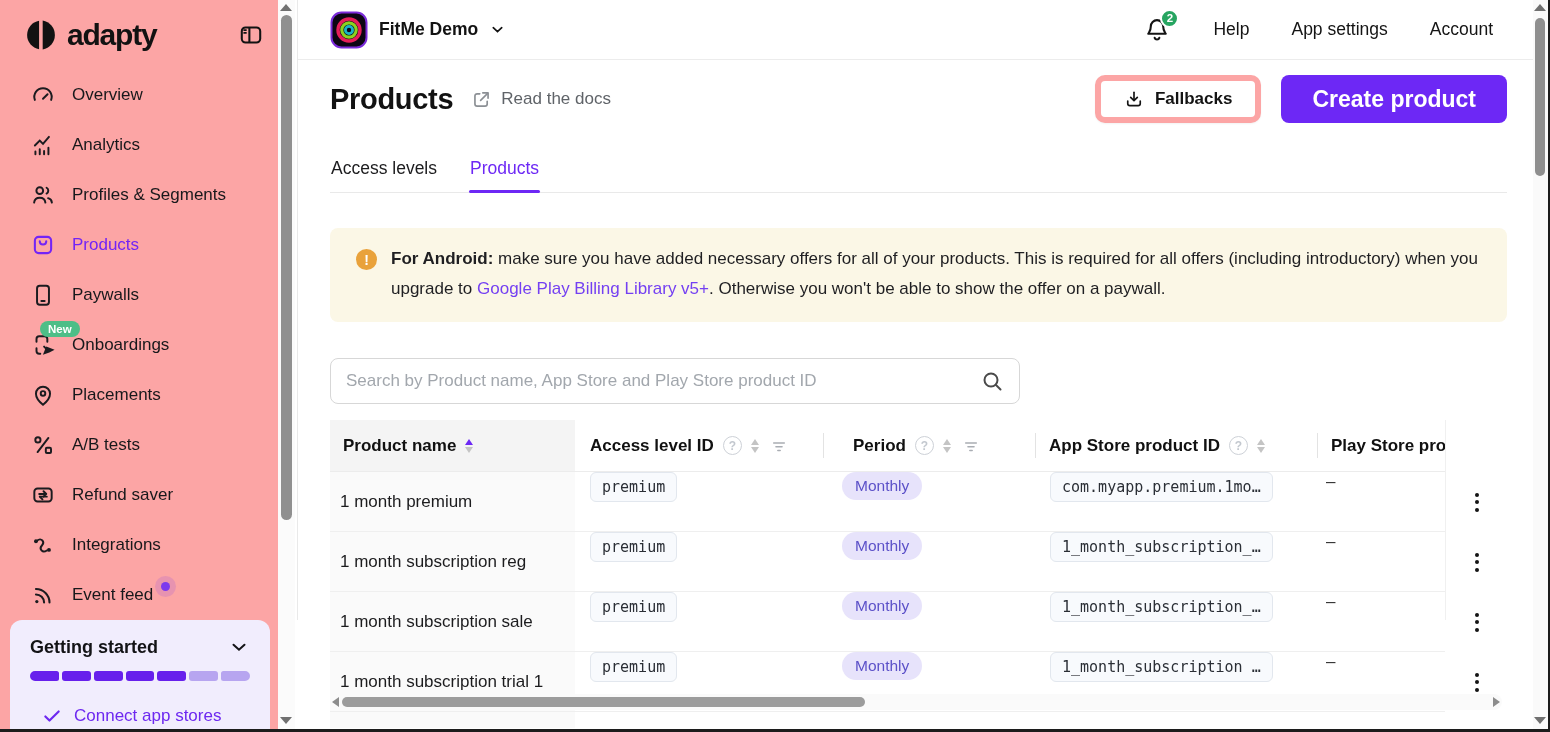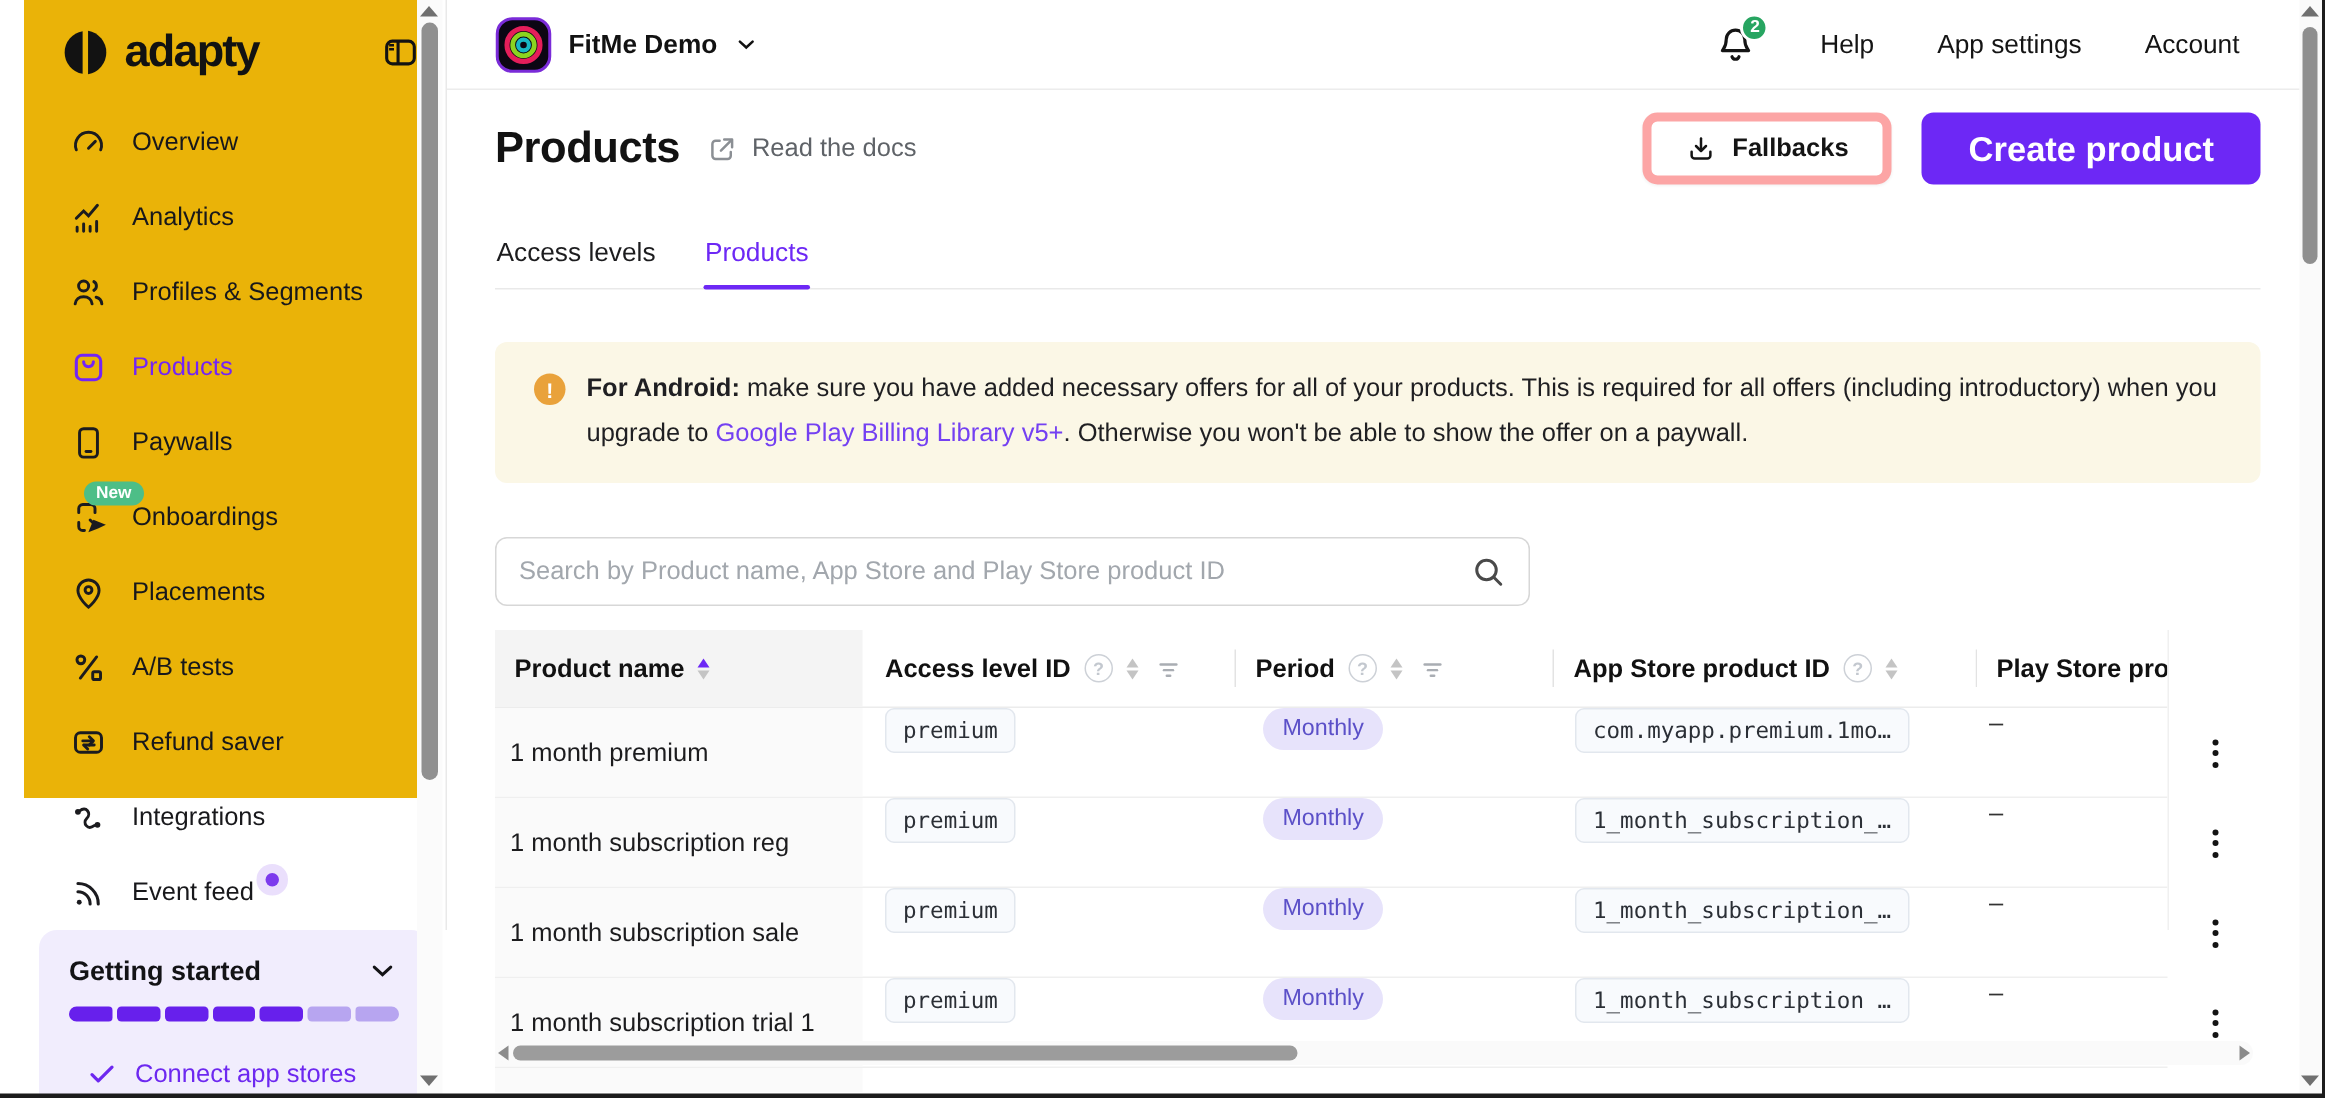--- a/index.html
+++ b/index.html
@@ -1,21 +1,21 @@
 <!DOCTYPE html>
 <html><head>
 <meta charset="utf-8">
 <style>
   * { margin:0; padding:0; box-sizing:border-box; }
   html,body { width:1550px; height:732px; overflow:hidden; }
   body { position:relative; font-family:"Liberation Sans",sans-serif; background:#fff; color:#18181b; }
   svg { display:block; }
 
   
-  .sidebar { position:absolute; left:16px; top:0; width:278px; height:532px; background:#eab308; }
+  .sidebar { position:absolute; left:0; top:0; width:278px; height:732px; background:#fca5a5; }
   .logo-row { display:flex; align-items:center; padding:14px 14px 6px 24px; height:62px; }
   .brand-text { font-size:30px; font-weight:700; letter-spacing:-1.2px; margin-left:9px; color:#121212; }
   .collapse-btn { margin-left:auto; cursor:pointer; color:#121212; }
   .nav { padding-top:8px; }
   .nav-item { display:flex; align-items:center; height:50px; padding-left:30px; font-size:17px; color:#18181b; cursor:pointer; position:relative; }
   .nav-item .nicon { width:26px; height:26px; margin-right:16px; flex:none; color:#1b1b1f; }
   .nav-item.active, .nav-item.active .nicon { color:#7324f6; }
   .new-badge { position:absolute; left:40px; top:1px; background:#4dbe87; color:#fff; font-size:11.5px; font-weight:700; padding:2px 8px; border-radius:9px; z-index:2; }
   .feed-dot { width:9px; height:9px; border-radius:50%; background:#7c3aed; margin-left:8px; transform:translateY(-9px); box-shadow:0 0 0 6px rgba(124,58,237,.16); }
 
@@ -65,21 +65,21 @@
   .search-bar input::placeholder { color:#a2a7ad; }
 
   
   .table { position:absolute; top:420px; left:32px; right:26px; bottom:0; }
   .t-scroll { margin-right:62px; }
   .thead { display:flex; height:52px; border-bottom:1px solid #ececec; align-items:stretch; }
   .th { display:flex; align-items:center; font-size:17px; font-weight:700; color:#111; position:relative; }
   .th.divided::before { content:""; position:absolute; left:0; top:13px; bottom:13px; width:1px; background:#e3e3e3; }
   .th-name { width:245px; background:#f4f4f4; padding-left:13px; margin-right:15px; }
   .th-access { width:233px; padding-left:0; }
-  .th-period { width:212px; padding-left:14px; }
+  .th-period { width:212px; padding-left:30px; }
   .th-appstore { width:282px; padding-left:14px; }
   .th-playstore { flex:1; padding-left:14px; overflow:hidden; white-space:nowrap; }
   .help-circle { width:19px; height:19px; border-radius:50%; border:1.5px solid #cdd1d7; color:#c3c8cf; font-size:12px; font-weight:700; display:inline-flex; align-items:center; justify-content:center; margin-left:9px; flex:none; cursor:pointer; }
   .sort { display:inline-flex; flex-direction:column; gap:2px; margin-left:9px; cursor:pointer; }
   .sort .up { width:0; height:0; border-left:4.5px solid transparent; border-right:4.5px solid transparent; border-bottom:6px solid #c4c4c4; }
   .sort .down { width:0; height:0; border-left:4.5px solid transparent; border-right:4.5px solid transparent; border-top:6px solid #c4c4c4; }
   .sort.asc .up { border-bottom-color:#6d28f5; }
   .filter-ic { margin-left:11px; cursor:pointer; }
 
   .tr { display:flex; height:60px; align-items:flex-start; border-bottom:1px solid #efefef; font-size:17px; color:#1c1c1e; }

